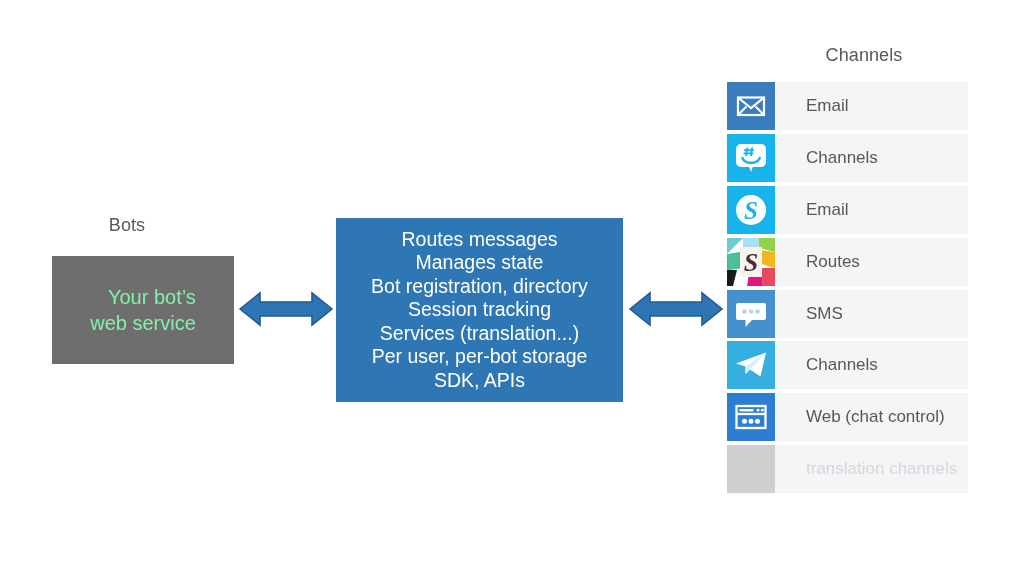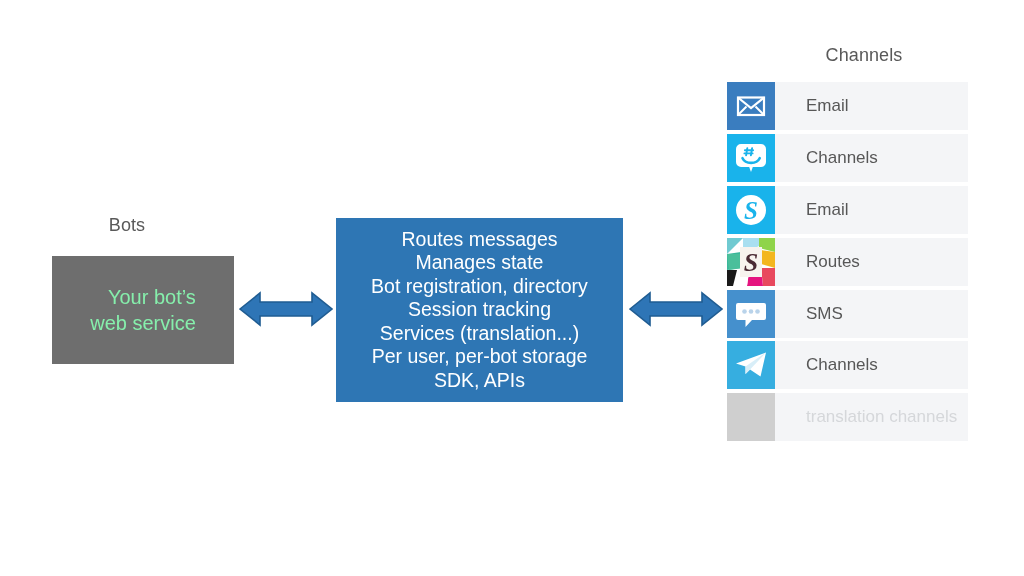--- a/index.html
+++ b/index.html
@@ -261,20 +261,37 @@
       <span class="channel-icon">
         <svg viewBox="0 0 48 48">
           <rect width="48" height="48" fill="#36aee0"></rect>
           <polygon points="9,22.5 39,11.5 33.5,35.5 23,28.5 18.5,33 18.5,25.5" fill="#ffffff"></polygon>
           <polygon points="18.5,25.5 39,11.5 23,28.5 18.5,33" fill="#d8eef8"></polygon>
         </svg>
       </span>
       <span class="channel-label">Channels</span>
     </div>
 
+    <div class="channel-row">
+      <div class="row-bg"></div>
+      <span class="channel-icon">
+        <svg viewBox="0 0 48 48">
+          <rect width="48" height="48" fill="#2d7dd2"></rect>
+          <rect x="9.5" y="13" width="29" height="22" fill="none" stroke="#ffffff" stroke-width="2.3"></rect>
+          <line x1="9.5" y1="21" x2="38.5" y2="21" stroke="#ffffff" stroke-width="2.3"></line>
+          <rect x="12.5" y="16" width="14" height="2.4" fill="#ffffff"></rect>
+          <circle cx="31" cy="17.2" r="1.4" fill="#ffffff"></circle>
+          <circle cx="35.3" cy="17.2" r="1.4" fill="#ffffff"></circle>
+          <circle cx="17.5" cy="28.2" r="2.5" fill="#ffffff"></circle>
+          <circle cx="24" cy="28.2" r="2.5" fill="#ffffff"></circle>
+          <circle cx="30.5" cy="28.2" r="2.5" fill="#ffffff"></circle>
+        </svg>
+      </span>
+      <span class="channel-label">Web (chat control)</span>
+    </div>
 
     <div class="channel-row muted">
       <div class="row-bg"></div>
       <span class="channel-icon">
         <svg viewBox="0 0 48 48">
           <rect width="48" height="48" fill="#cfcfcf"></rect>
         </svg>
       </span>
       <span class="channel-label">translation channels</span>
     </div>

